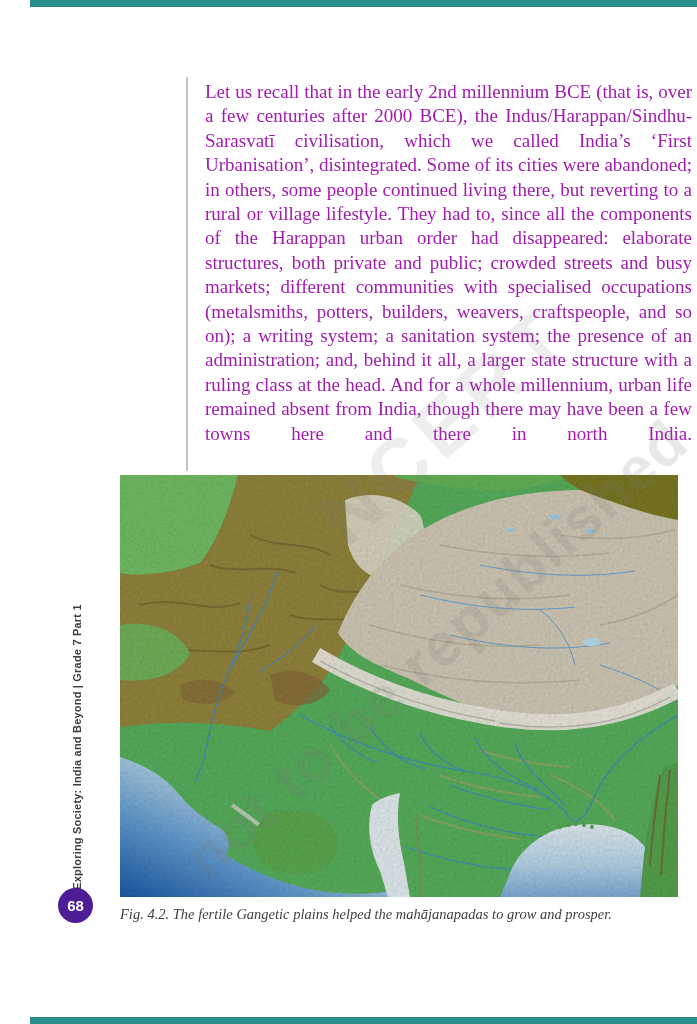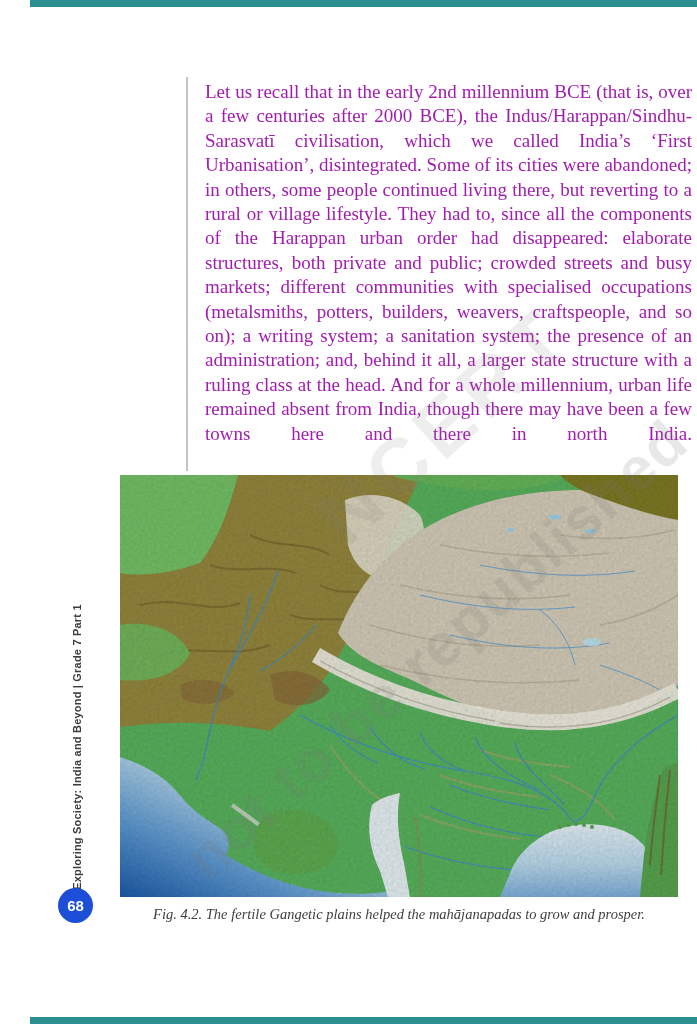--- a/index.html
+++ b/index.html
@@ -12,35 +12,35 @@
   .accent-bar.bottom { bottom:0; }
   .vrule { position:absolute; left:186px; top:77px; width:1.5px; height:394px; background:#c4c4c4; z-index:2; }
   .body-text {
     position:absolute; left:205px; top:80px; width:487px; margin:0;
     font-size:19px; line-height:24.4px; color:#a21caf;
     text-align:justify; text-align-last:justify; z-index:2;
   }
   .figure { position:absolute; left:120px; top:475px; width:558px; margin:0; z-index:1; }
   .map-wrap { width:558px; height:422px; overflow:hidden; }
   .figure figcaption {
-    margin-top:9px; text-align:center; font-style:italic;
+    margin-top:9px; text-align:left; font-style:italic;
     font-size:14.5px; color:#404040; font-family:"Liberation Serif","DejaVu Serif",serif;
   }
   .sidebar {
     position:absolute; left:62px; top:602px; width:30px; height:290px;
     display:flex; align-items:center; justify-content:center; z-index:2;
   }
   .sidebar span {
     transform:rotate(-90deg); white-space:nowrap;
     font-family:"Liberation Sans","DejaVu Sans",sans-serif;
     font-size:11px; font-weight:700; color:#3d3d3d; letter-spacing:0.2px;
   }
   .page-badge {
     position:absolute; left:58px; top:888px; width:35px; height:35px;
-    border-radius:50%; background:#1d4ed8; display:flex; align-items:center;
+    border-radius:50%; background:#4c1d95; display:flex; align-items:center;
     justify-content:center; z-index:2;
   }
   .page-badge span {
     color:#ffffff; font-family:"Liberation Sans","DejaVu Sans",sans-serif;
     font-size:15px; font-weight:700;
   }
   .wm {
     position:absolute; transform:rotate(-42deg); white-space:nowrap;
     font-family:"Liberation Sans","DejaVu Sans",sans-serif; font-weight:700;
     pointer-events:none; z-index:3;

